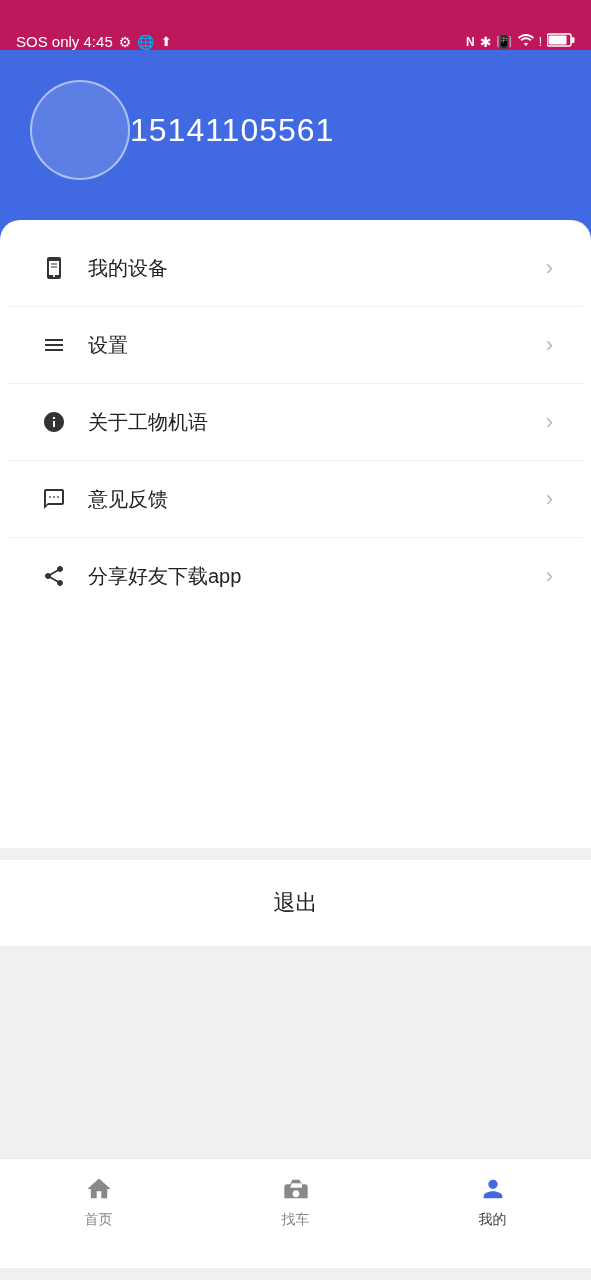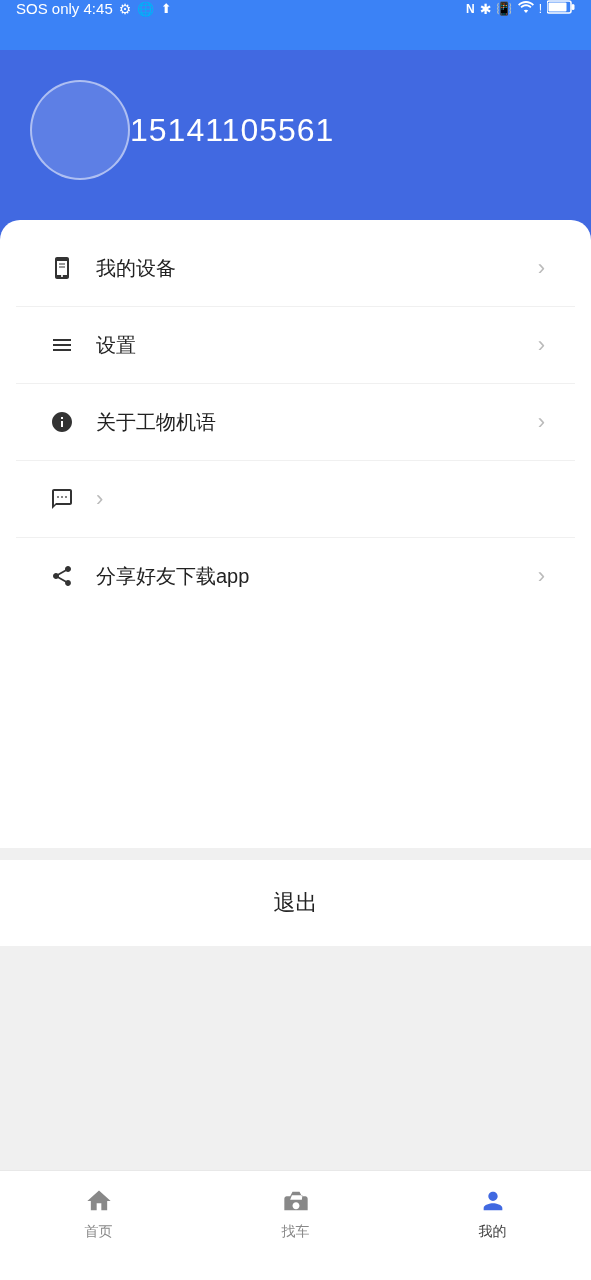--- a/index.html
+++ b/index.html
@@ -9,24 +9,24 @@
       width: 591px;
       min-height: 1280px;
       font-family: -apple-system, "PingFang SC", "Helvetica Neue", sans-serif;
       background: #f0f0f0;
       display: flex;
       flex-direction: column;
     }
 
     
     .status-bar {
-      background: #3b82f6;
+      background: #be185d;
       height: 50px;
       display: flex;
-      align-items: flex-start;
+      align-items: flex-end;
       justify-content: space-between;
       padding: 0 16px;
       color: white;
       font-size: 15px;
       font-weight: 500;
     }
     .status-left {
       display: flex;
       align-items: center;
       gap: 6px;
@@ -61,21 +61,21 @@
       font-weight: 500;
       letter-spacing: 1px;
     }
 
     
     .menu-card {
       background: white;
       border-radius: 20px 20px 0 0;
       margin-top: -20px;
       flex: 1;
-      padding: 10px 16px;
+      padding: 10px 8px;
     }
 
     .menu-item {
       display: flex;
       align-items: center;
       padding: 22px 30px;
       border-bottom: 1px solid #f0f0f0;
       cursor: pointer;
       position: relative;
     }
@@ -127,21 +127,21 @@
 
     
     .bottom-nav {
       background: white;
       height: 110px;
       display: flex;
       align-items: flex-start;
       padding-top: 12px;
       border-top: 1px solid #e8e8e8;
       position: sticky;
-      bottom: 0;
+      bottom: 12px;
     }
     .nav-item {
       flex: 1;
       display: flex;
       flex-direction: column;
       align-items: center;
       gap: 4px;
       cursor: pointer;
     }
     .nav-icon {
@@ -245,20 +245,21 @@
     <span class="menu-item-arrow">›</span>
   </div>
 
   <div class="menu-item">
     <div class="menu-item-icon">
       <svg width="24" height="24" viewBox="0 0 24 24" fill="#333">
         <path d="M20 2H4c-1.1 0-2 .9-2 2v18l4-4h14c1.1 0 2-.9 2-2V4c0-1.1-.9-2-2-2zm0 14H6l-2 2V4h16v12z"></path>
         <path d="M7 9h2v2H7zm4 0h2v2h-2zm4 0h2v2h-2z" opacity="0.6"></path>
       </svg>
     </div>
+    <span class="menu-item-label">意见反馈</span>
     <span class="menu-item-arrow">›</span>
   </div>
 
   <div class="menu-item" style="border-bottom: none;">
     <div class="menu-item-icon">
       <svg width="24" height="24" viewBox="0 0 24 24" fill="#333">
         <path d="M18 16.08c-.76 0-1.44.3-1.96.77L8.91 12.7c.05-.23.09-.46.09-.7s-.04-.47-.09-.7l7.05-4.11c.54.5 1.25.81 2.04.81 1.66 0 3-1.34 3-3s-1.34-3-3-3-3 1.34-3 3c0 .24.04.47.09.7L8.04 9.81C7.5 9.31 6.79 9 6 9c-1.66 0-3 1.34-3 3s1.34 3 3 3c.79 0 1.5-.31 2.04-.81l7.12 4.16c-.05.21-.08.43-.08.65 0 1.61 1.31 2.92 2.92 2.92 1.61 0 2.92-1.31 2.92-2.92S19.61 16.08 18 16.08z"></path>
       </svg>
     </div>
     <span class="menu-item-label">分享好友下载app</span>

